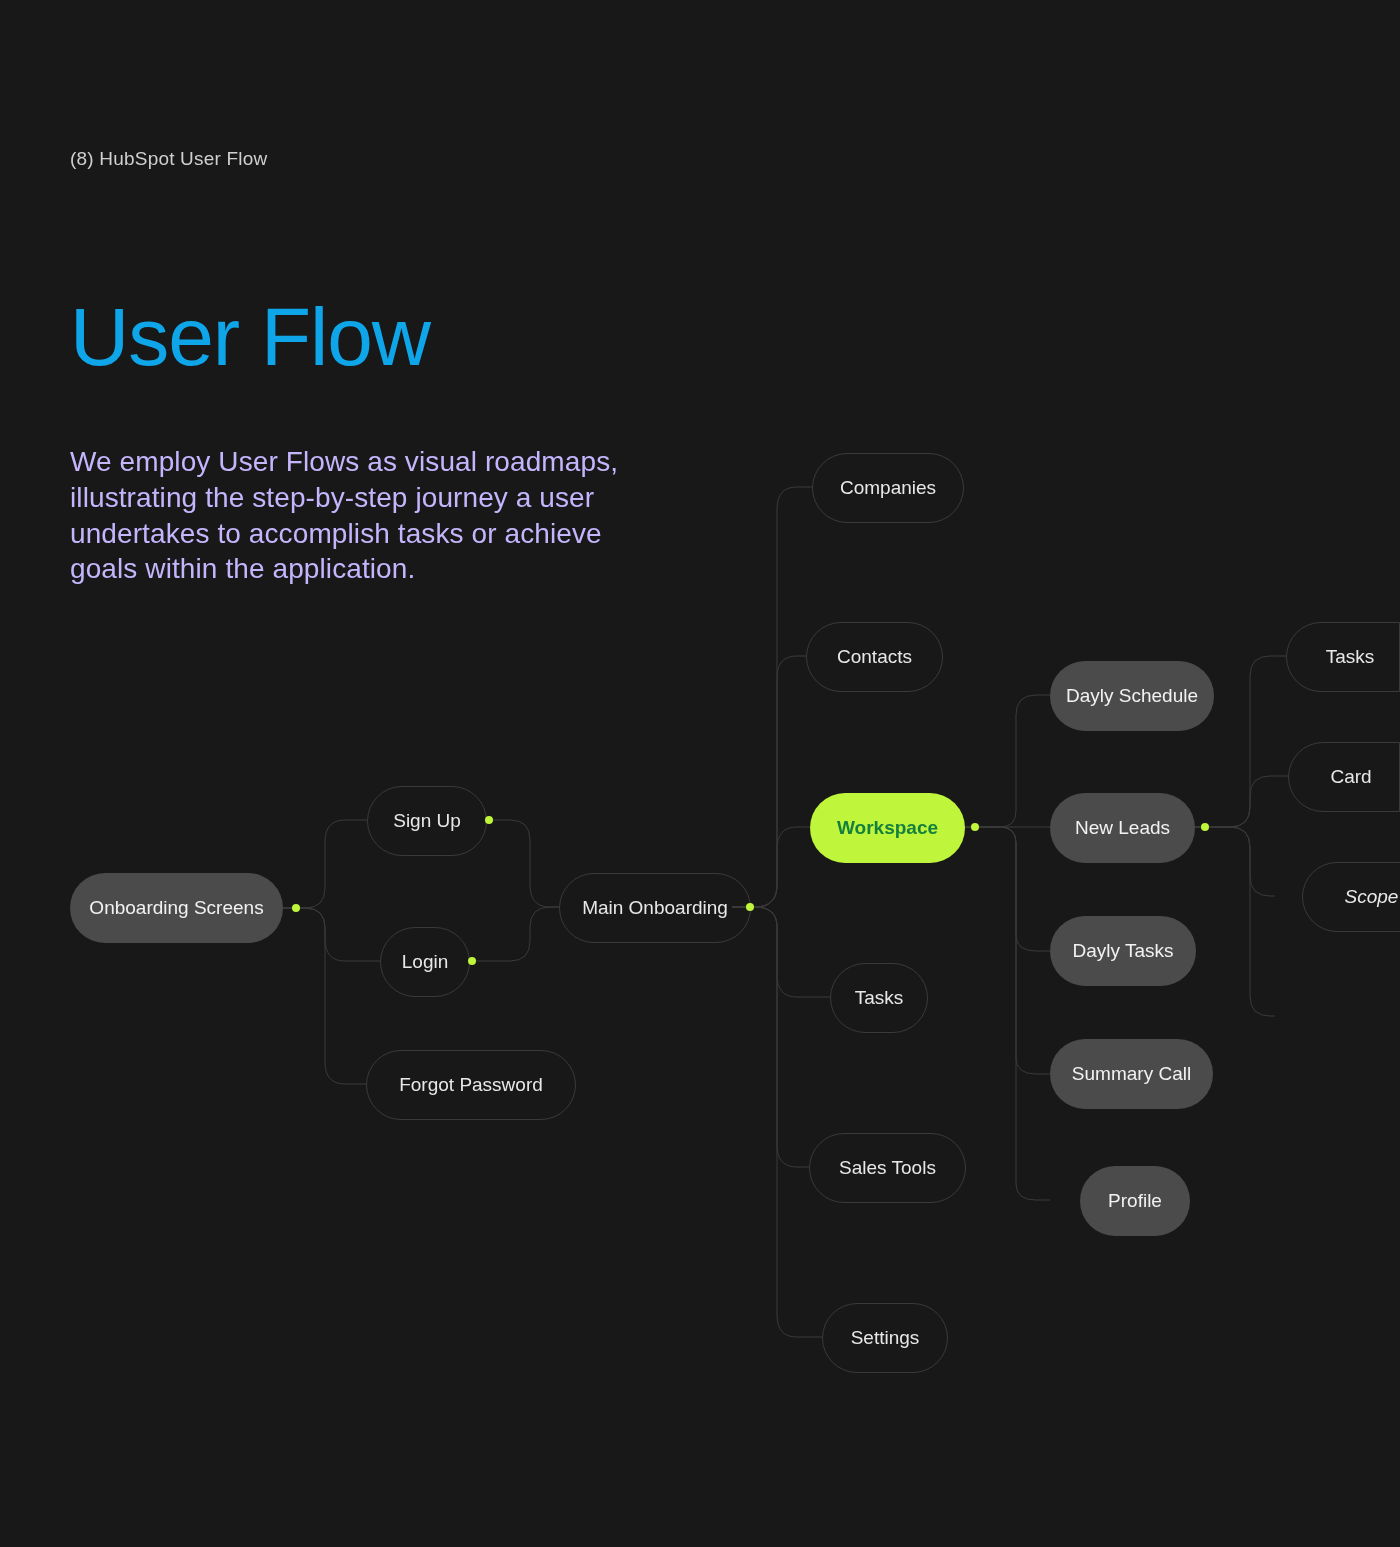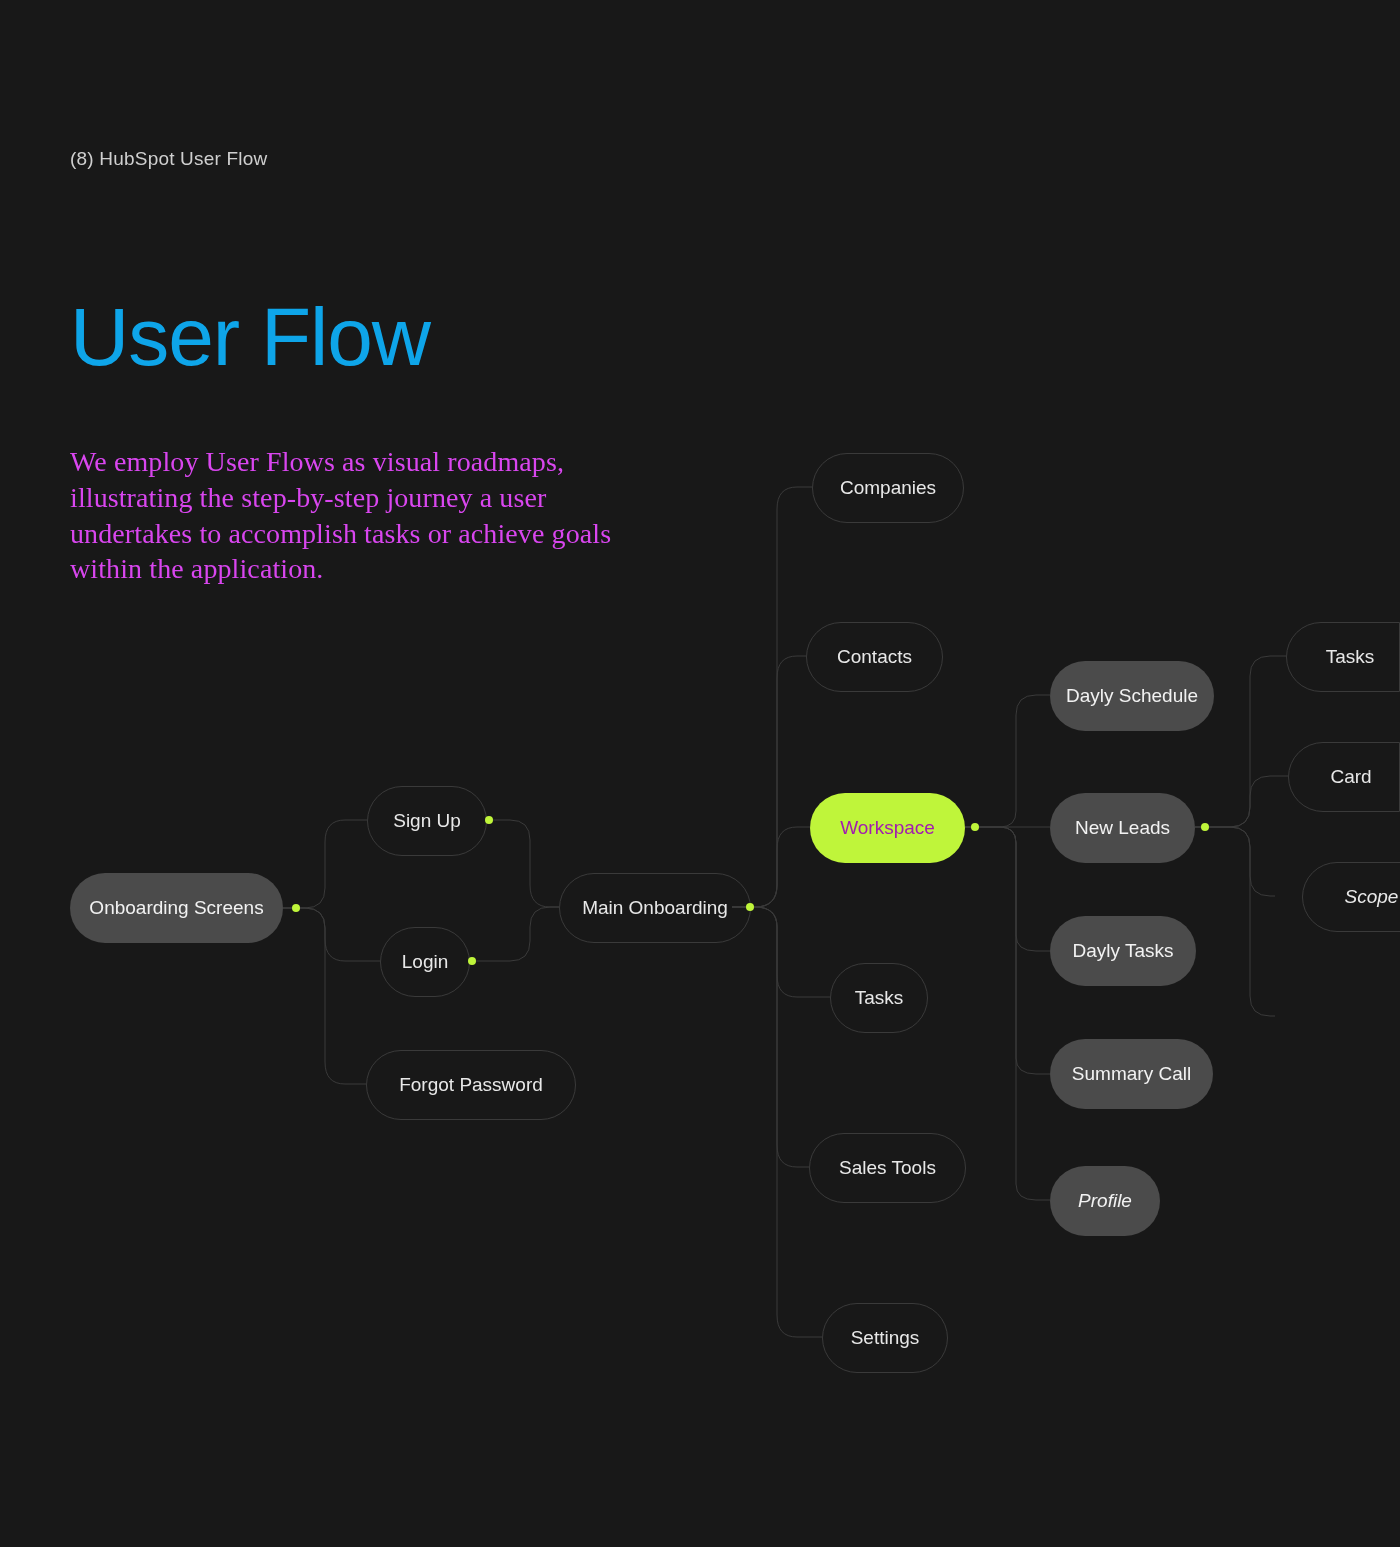--- a/index.html
+++ b/index.html
@@ -31,23 +31,22 @@
     letter-spacing: -1px;
   }
   .description {
     position: absolute;
     top: 444px;
     left: 70px;
     width: 580px;
     font-size: 28px;
     font-weight: 300;
     line-height: 1.28;
-    color: #d946ef;
+    color: #c4b5fd;
     letter-spacing: 0.1px;
-    font-family: Liberation Serif, serif;
   }
   .flow {
     position: absolute;
     top: 0;
     left: 0;
     width: 1400px;
     height: 1547px;
   }
   .node {
     position: absolute;
@@ -65,22 +64,22 @@
   .node.outline {
     border: 1px solid #3a3a3a;
     background: transparent;
   }
   .node.filled {
     background: #4b4b4b;
     color: #f2f2f2;
   }
   .node.accent {
     background: #bff53a;
-    color: #a21caf;
-    font-weight: 400;
+    color: #15803d;
+    font-weight: 700;
   }
   .node.clip-right {
     border-top-right-radius: 0;
     border-bottom-right-radius: 0;
     padding-right: 18px;
   }
   svg.connectors {
     position: absolute;
     top: 0;
     left: 0;
@@ -151,21 +150,21 @@
   <div class="node outline" style="left:806px; top:622px; width:137px;">Contacts</div>
   <div class="node accent" style="left:810px; top:793px; width:155px;">Workspace</div>
   <div class="node outline" style="left:830px; top:963px; width:98px;">Tasks</div>
   <div class="node outline" style="left:809px; top:1133px; width:157px;">Sales Tools</div>
   <div class="node outline" style="left:822px; top:1303px; width:126px;">Settings</div>
 
   <div class="node filled" style="left:1050px; top:661px; width:164px;">Dayly Schedule</div>
   <div class="node filled" style="left:1050px; top:793px; width:145px;">New Leads</div>
   <div class="node filled" style="left:1050px; top:916px; width:146px;">Dayly Tasks</div>
   <div class="node filled" style="left:1050px; top:1039px; width:163px;">Summary Call</div>
-  <div class="node filled" style="left:1050px; top:1166px; width:110px;font-style:italic;">Profile</div>
+  <div class="node filled" style="left:1080px; top:1166px; width:110px;">Profile</div>
 
   <div class="node outline clip-right" style="left:1286px; top:622px; width:114px;">Tasks</div>
   <div class="node outline clip-right" style="left:1288px; top:742px; width:112px;">Card</div>
   <div class="node outline clip-right" style="left:1302px; top:862px; width:125px;font-style:italic;">Scope</div>
 
   <div class="dot" style="left:296px; top:908px;"></div>
   <div class="dot" style="left:489px; top:820px;"></div>
   <div class="dot" style="left:472px; top:961px;"></div>
   <div class="dot" style="left:750px; top:907px;"></div>
   <div class="dot" style="left:975px; top:827px;"></div>

